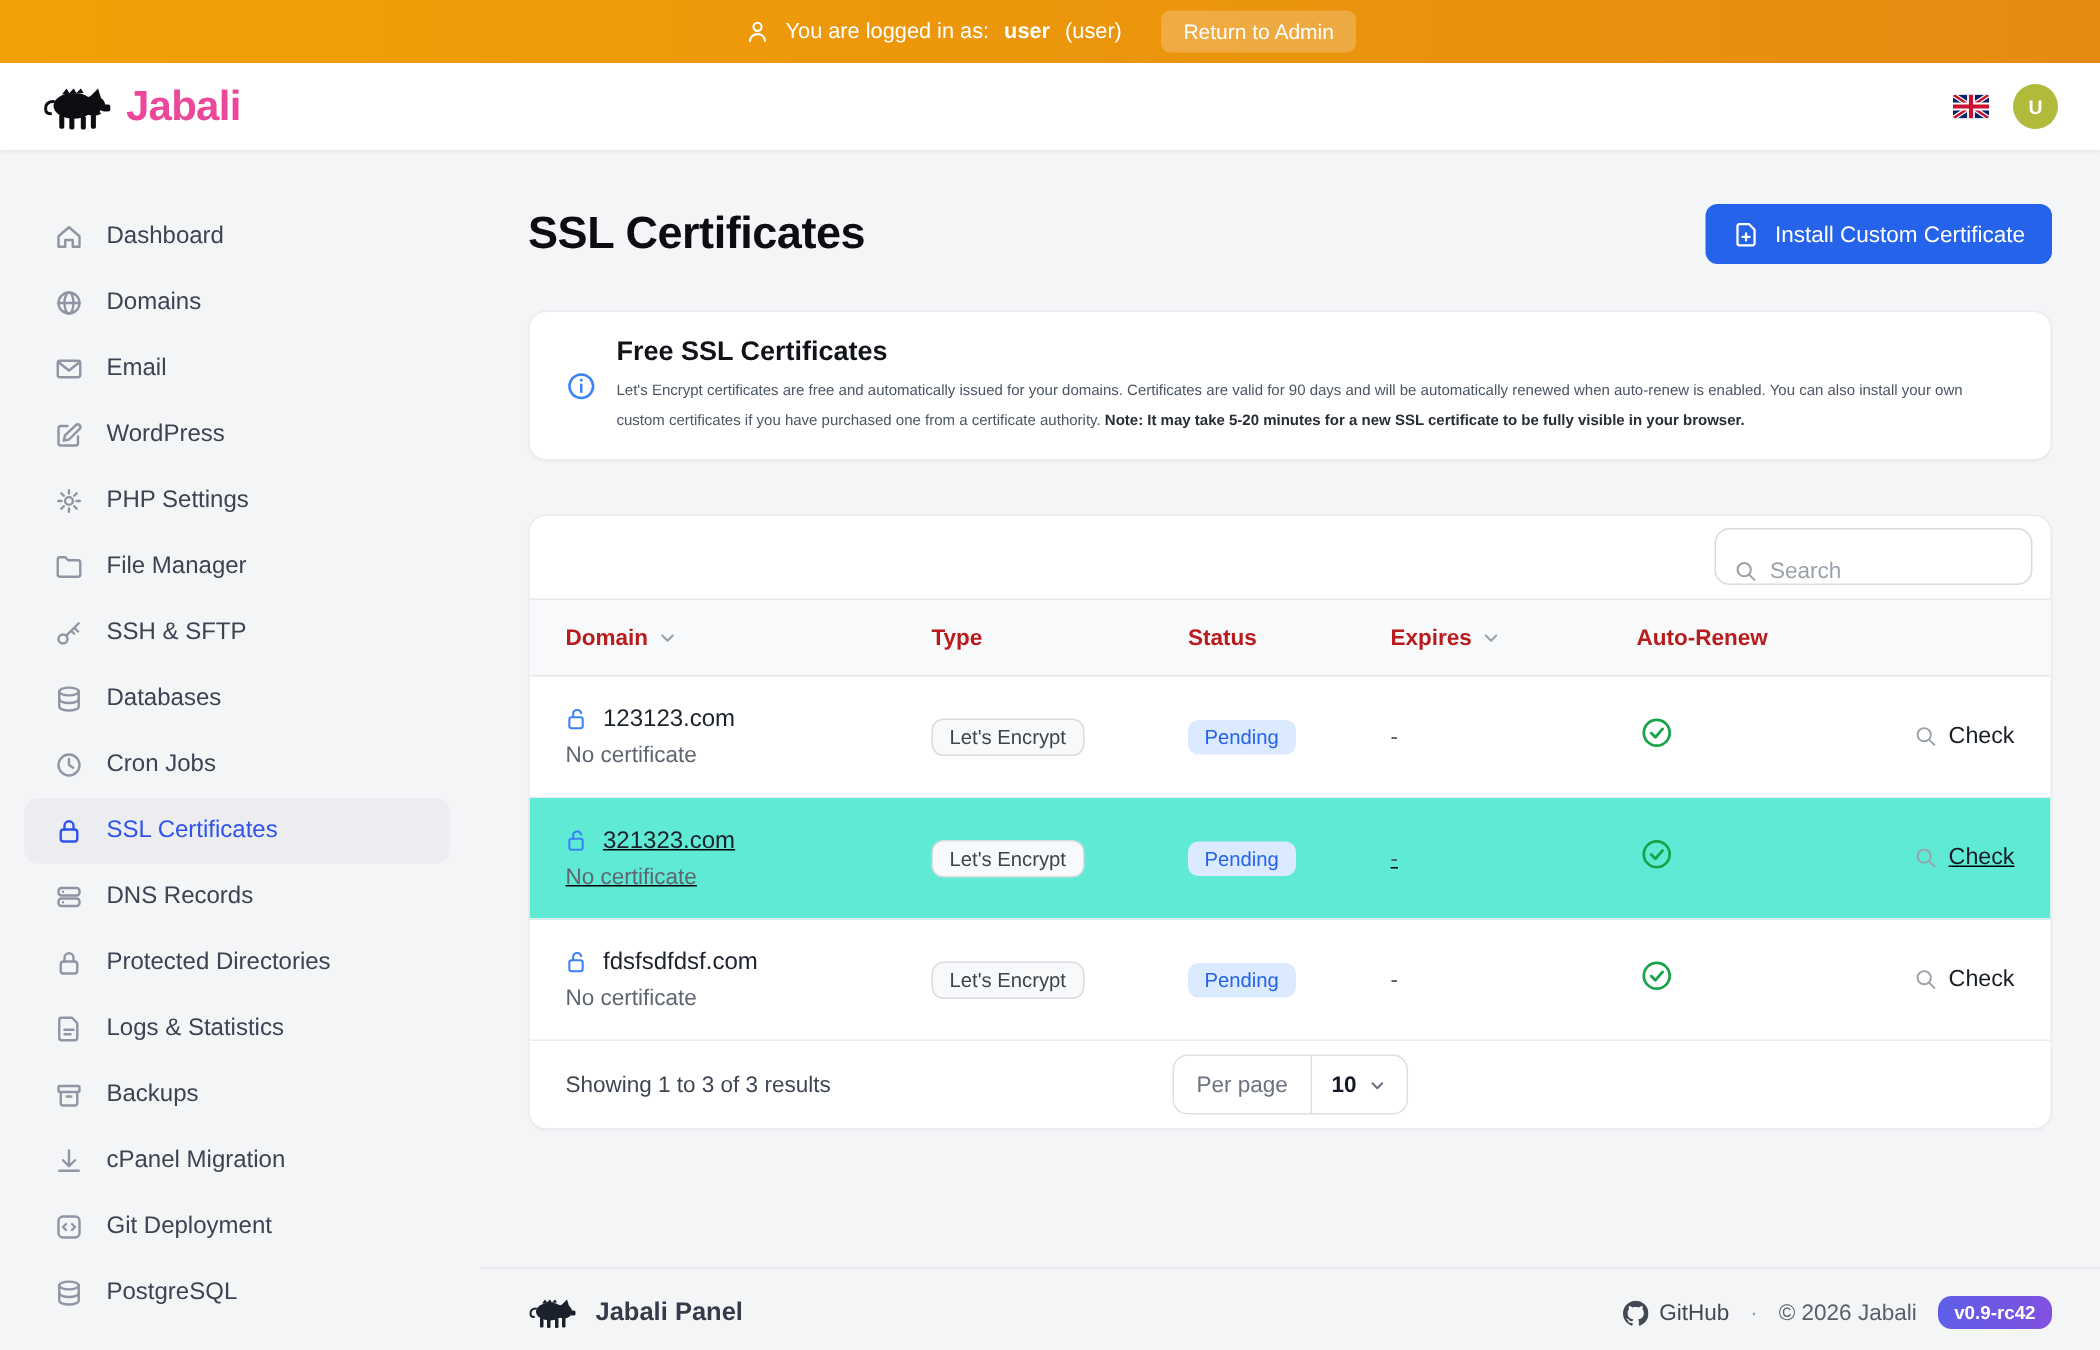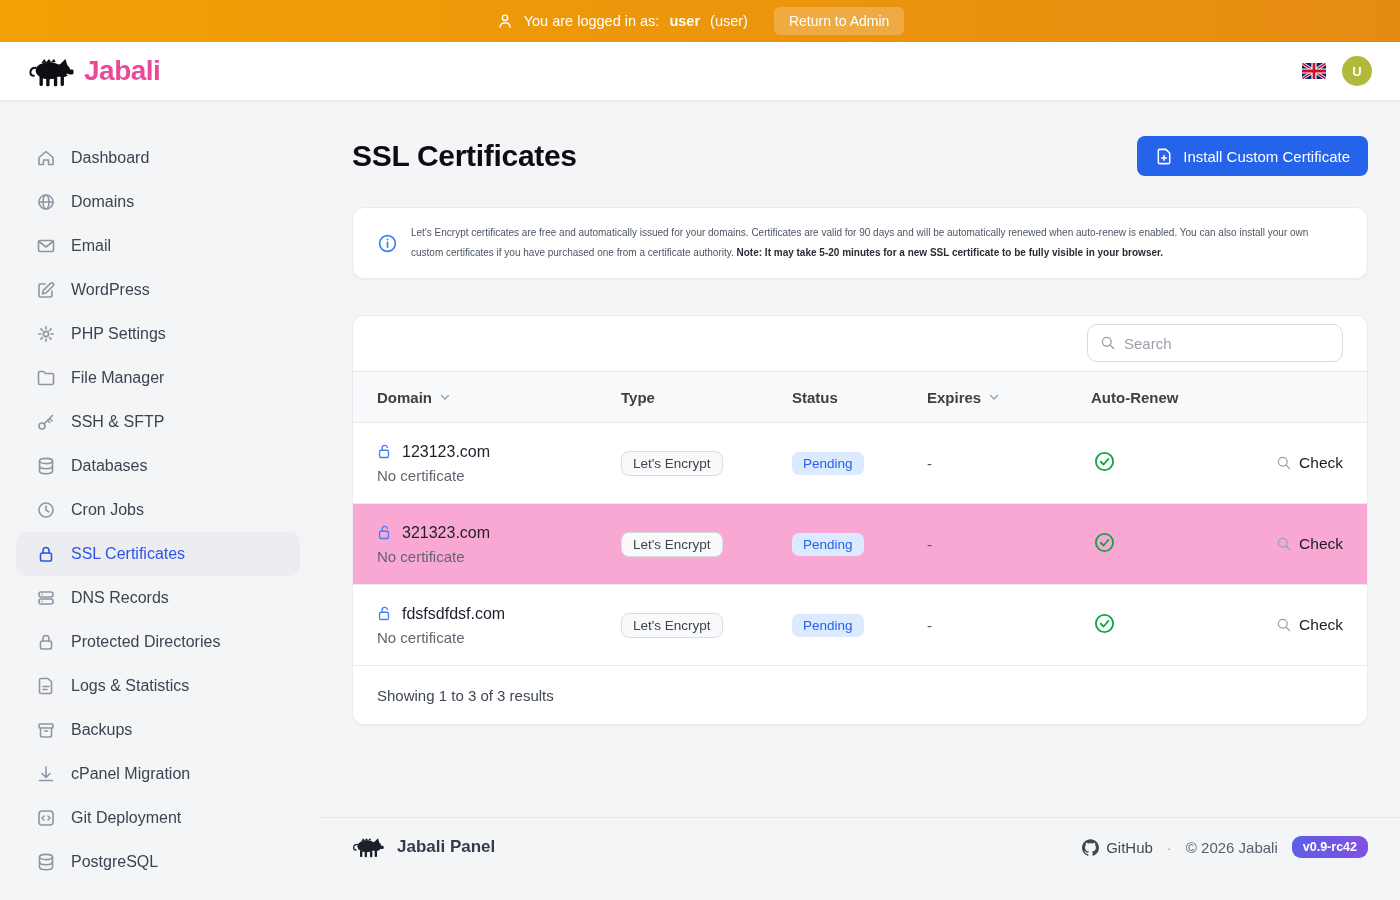--- a/index.html
+++ b/index.html
@@ -53,35 +53,35 @@
   .info-card { display:flex; align-items:center; gap:13px; padding:15px 28px 15px 24px; margin-bottom:36px; }
   .info-icon { width:21px; height:21px; color:#3b82f6; flex-shrink:0; }
   .info-icon svg { width:21px; height:21px; }
   .info-title { font-size:18px; font-weight:700; color:#101318; line-height:22px; margin-bottom:6px; }
   .info-body { font-size:10px; line-height:20px; color:#4b5563; }
   .info-body .note { font-weight:700; color:#272c35; }
 
   
   .table-card { overflow:hidden; }
   .search-row { height:55px; position:relative; }
-  .search-box { position:absolute; right:24px; top:8px; width:256px; height:38px; border:1px solid #d7dade;
-    border-radius:10px; display:flex; align-items:center; gap:8px; padding:0 12px; color:#9aa1ab; background:#fff; }
+  .search-box { position:absolute; right:12px; top:8px; width:212px; height:38px; border:1px solid #d7dade;
+    border-radius:10px; display:flex; align-items:flex-end; gap:8px; padding:0 12px; color:#9aa1ab; background:#fff; }
   .search-box svg { width:16px; height:16px; flex-shrink:0; }
   .search-box input { border:none; outline:none; font-size:15px; font-family:inherit; width:100%; color:#333; background:transparent; }
   .search-box input::placeholder { color:#9aa1ab; }
 
   .tgrid { display:grid; grid-template-columns:244px 171px 135px 164px 1fr auto; align-items:center; padding:0 24px; }
   .thead { height:52px; background:#f8f9fb; border-top:1px solid #e8eaed; border-bottom:1px solid #e8eaed;
-    font-size:15px; font-weight:700; color:#404040; }
+    font-size:15px; font-weight:700; color:#b91c1c; }
   .th { display:flex; align-items:center; gap:6px; }
   .th svg { width:14px; height:14px; color:#9aa1ab; }
   .th.sortable { cursor:pointer; }
 
   .trow { height:81px; border-bottom:1px solid #e9ebee; }
-  .trow.alt { background:#f9a8d4; }
+  .trow.alt { background:#5eead4;text-decoration:underline; }
   .domain-line { display:flex; align-items:center; gap:8px; font-size:16px; color:#1c212b; }
   .domain-line svg { width:17px; height:17px; color:#3b82f6; }
   .domain-sub { font-size:15px; color:#5f6671; margin-top:6px; }
   .badge-type { display:inline-block; border:1px solid #d9dce0; background:#f8f9fa; border-radius:8px;
     padding:4px 11px; font-size:13.5px; color:#3e444e; }
   .badge-pending { display:inline-block; background:var(--pending-bg); color:var(--pending-text);
     border-radius:7px; padding:4px 11px; font-size:13.5px; font-weight:500;text-align:right; }
   .expires { font-size:15px; color:#4b5563; }
   .autorenew { display:inline-flex; margin-left:2px; }
   .autorenew svg { width:23px; height:23px; color:var(--success); }
@@ -331,20 +331,21 @@
 
       <div class="card info-card">
         <span class="info-icon">
           <svg viewBox="0 0 20 20" fill="none" stroke="currentColor" stroke-width="1.6" stroke-linecap="round">
               <circle cx="10" cy="10" r="7.5"></circle>
               <path d="M10 9v4.5"></path>
               <circle cx="10" cy="6.2" r="0.9" fill="currentColor" stroke="none"></circle>
             </svg>
         </span>
         <div>
+          <div class="info-title">Free SSL Certificates</div>
           <div class="info-body"><span>Let's Encrypt certificates are free and automatically issued for your domains. Certificates are valid for 90 days and will be automatically renewed when auto-renew is enabled. You can also install your own custom certificates if you have purchased one from a certificate authority. </span><span class="note">Note: It may take 5-20 minutes for a new SSL certificate to be fully visible in your browser.</span></div>
         </div>
       </div>
 
       <div class="card table-card">
         <div class="search-row">
           <div class="search-box">
             <svg viewBox="0 0 20 20" fill="none" stroke="currentColor" stroke-width="1.7" stroke-linecap="round">
                 <circle cx="8.5" cy="8.5" r="5.5"></circle>
                 <path d="M12.8 12.8 17 17"></path>
@@ -478,20 +479,29 @@
                     </svg>
                   </span>
        <span>Check</span>
                 </span>
               </div>
             </div>
           </div>
 
         <div class="pagination">
           <span class="page-summary">Showing 1 to 3 of 3 results</span>
+          <div class="perpage">
+            <span class="pp-label">Per page</span>
+            <span class="pp-value">
+                <span>10</span>
+                <svg viewBox="0 0 20 20" fill="none" stroke="currentColor" stroke-width="2.2" stroke-linecap="round" stroke-linejoin="round">
+                  <path d="M5 8l5 5 5-5"></path>
+                </svg>
+              </span>
+          </div>
         </div>
       </div>
     </div>
 
     <div class="footer">
       <div class="f-brand">
         <svg viewBox="0 0 48 32">
           <g fill="#1b212b">
             <path d="M14 7 l3-4 2 3 3-3 2 3 3-3 2 3 z"></path>
             <ellipse cx="22" cy="15" rx="14" ry="9"></ellipse>

